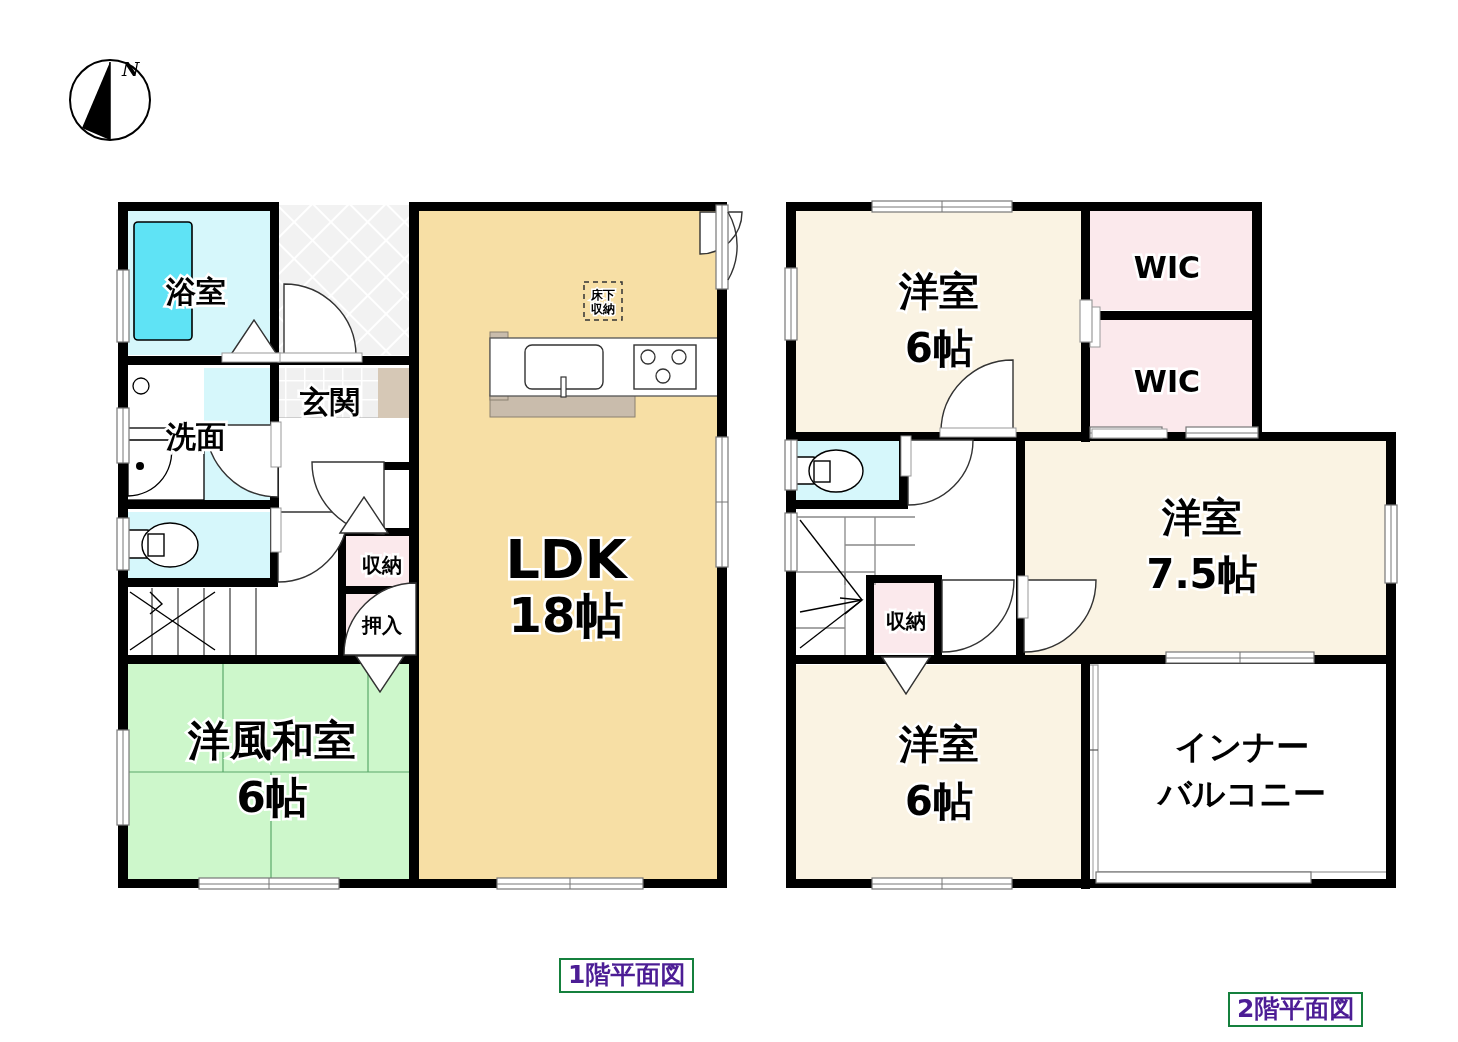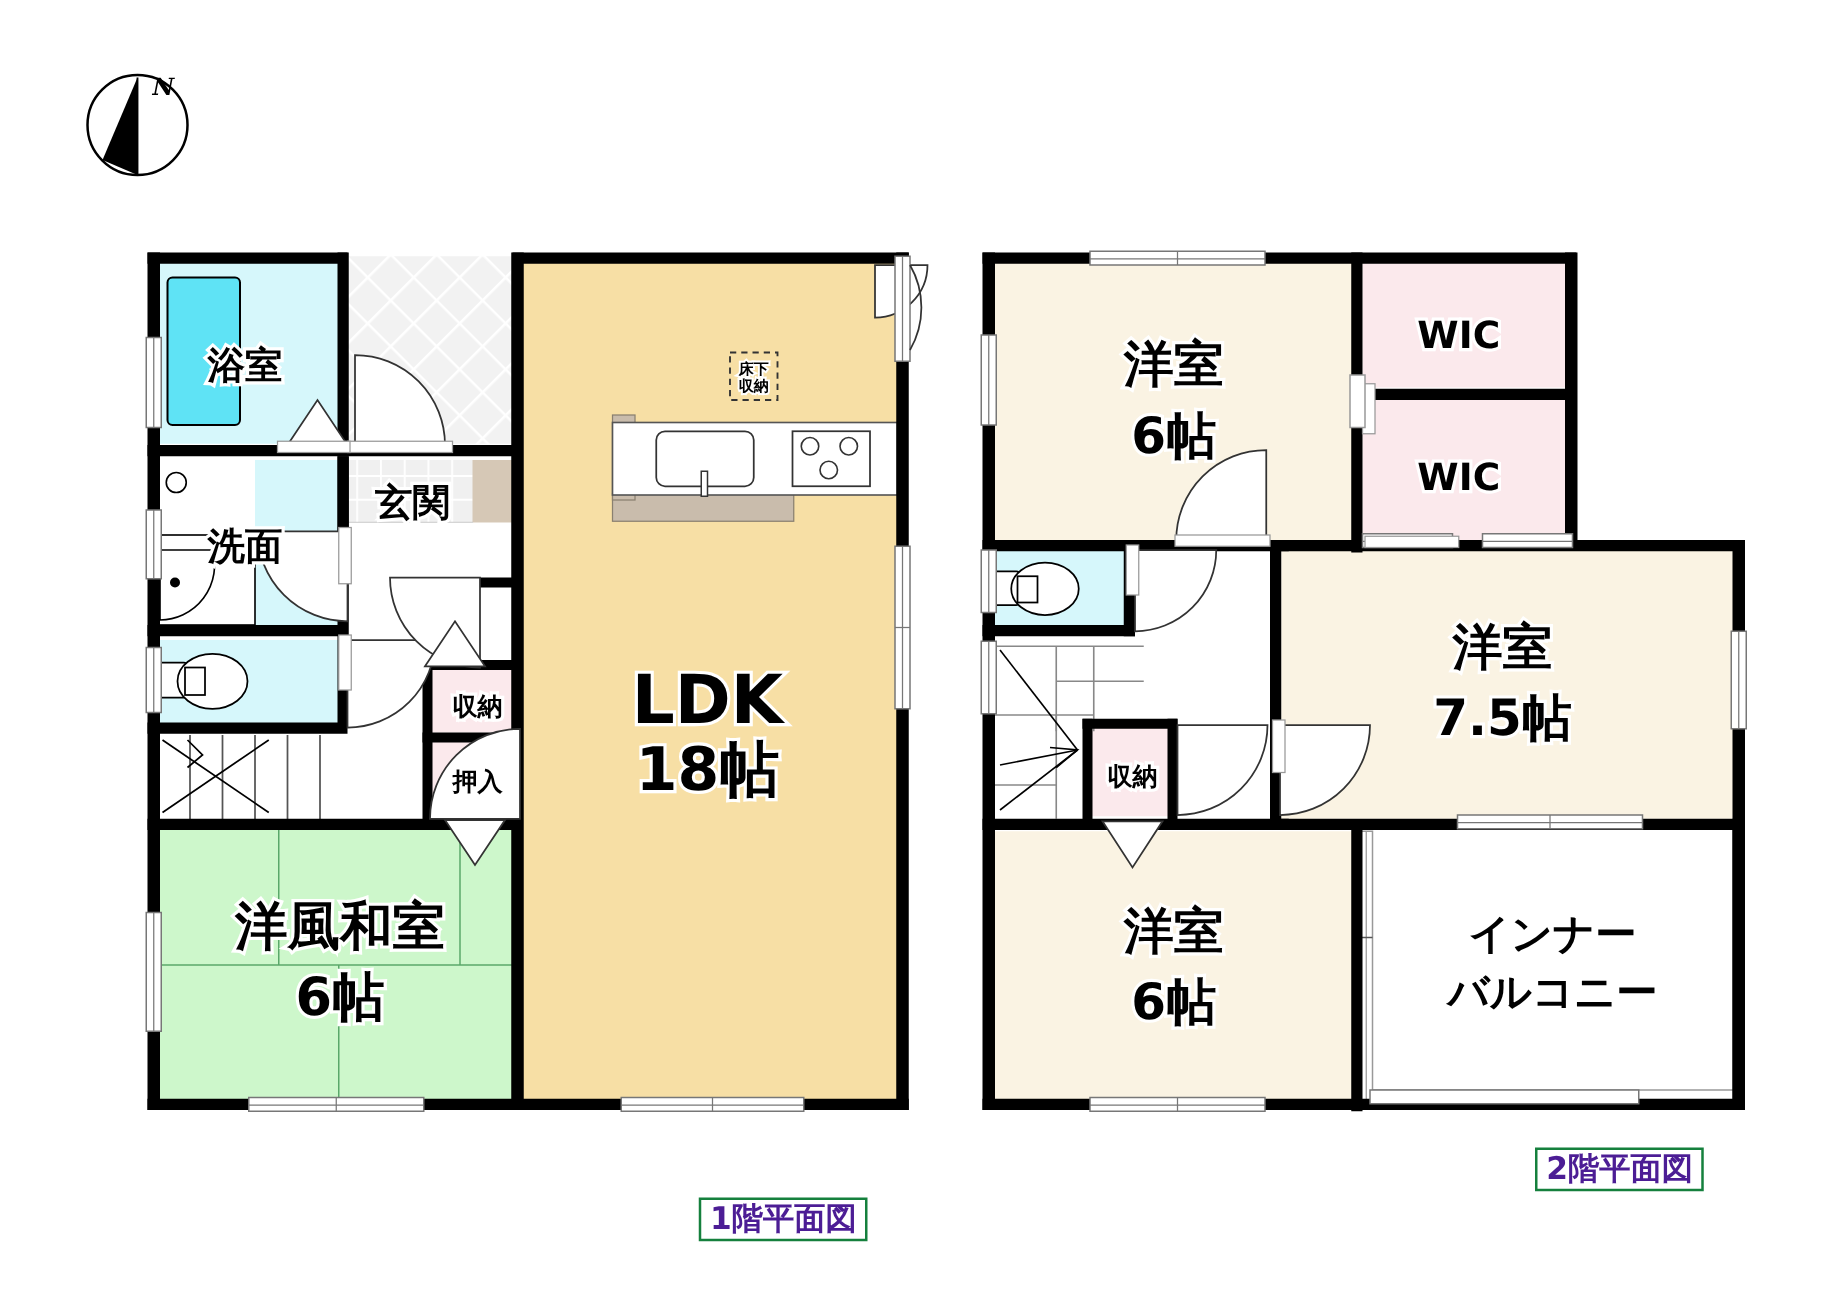--- a/index.html
+++ b/index.html
@@ -30,21 +30,21 @@
     color: #4c1d95;
     font-family: "DejaVu Sans", sans-serif;
     font-size: 25px;
     font-weight: 700;
     letter-spacing: 0px;
     padding: 2px 7px 4px 7px;
     line-height: 1.0;
     white-space: nowrap;
   }
   #cap1 { left: 559px; top: 958px; }
-  #cap2 { left: 1228px; top: 918px; }
+  #cap2 { left: 1228px; top: 992px; }
 </style>
 </head>
 <body>
 
 <div id="stage">
 
   <svg class="svg-root" width="1458" height="1042">
     <defs>
       <pattern id="tilehatch" width="26" height="26" patternUnits="userSpaceOnUse" patternTransform="rotate(45)">
         <rect width="26" height="26" fill="#F2F2F2"></rect>

